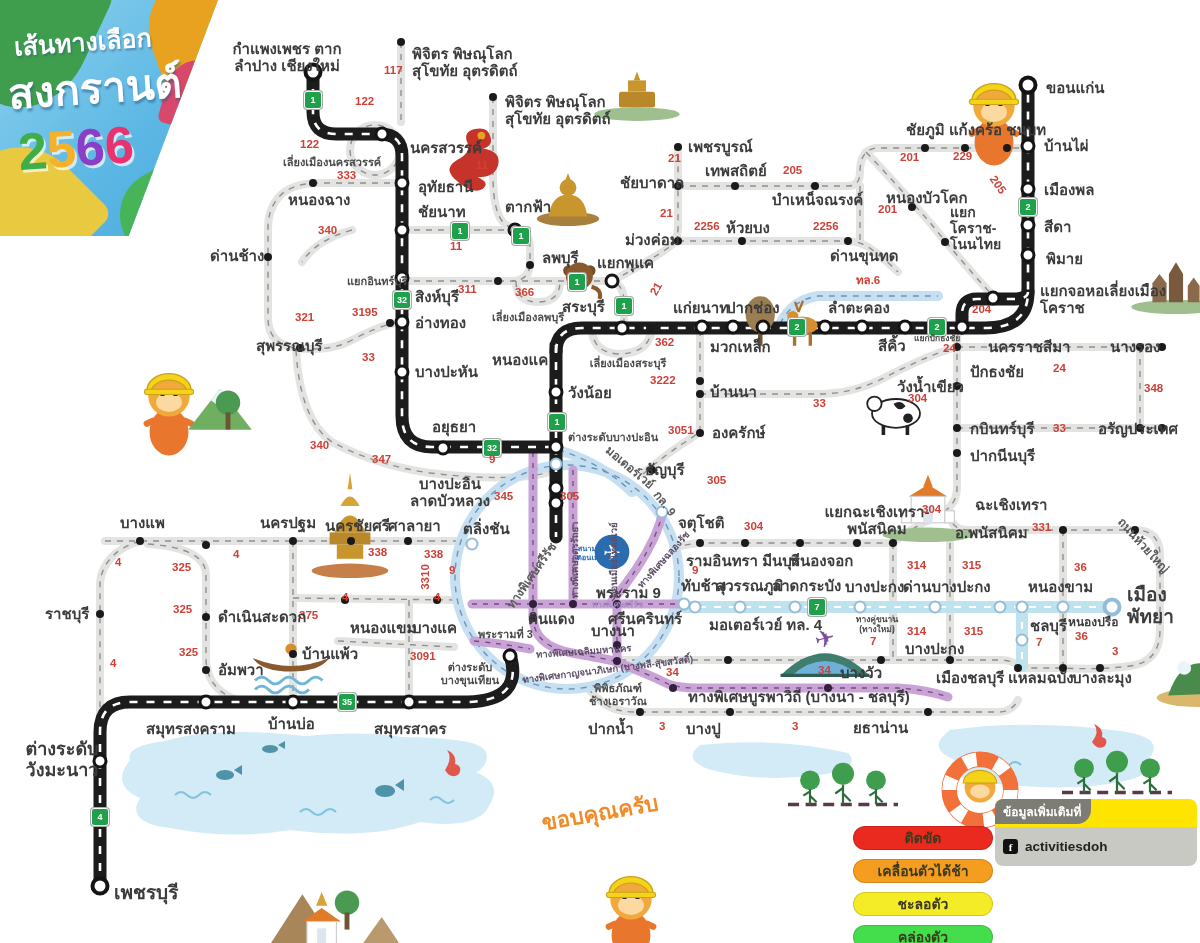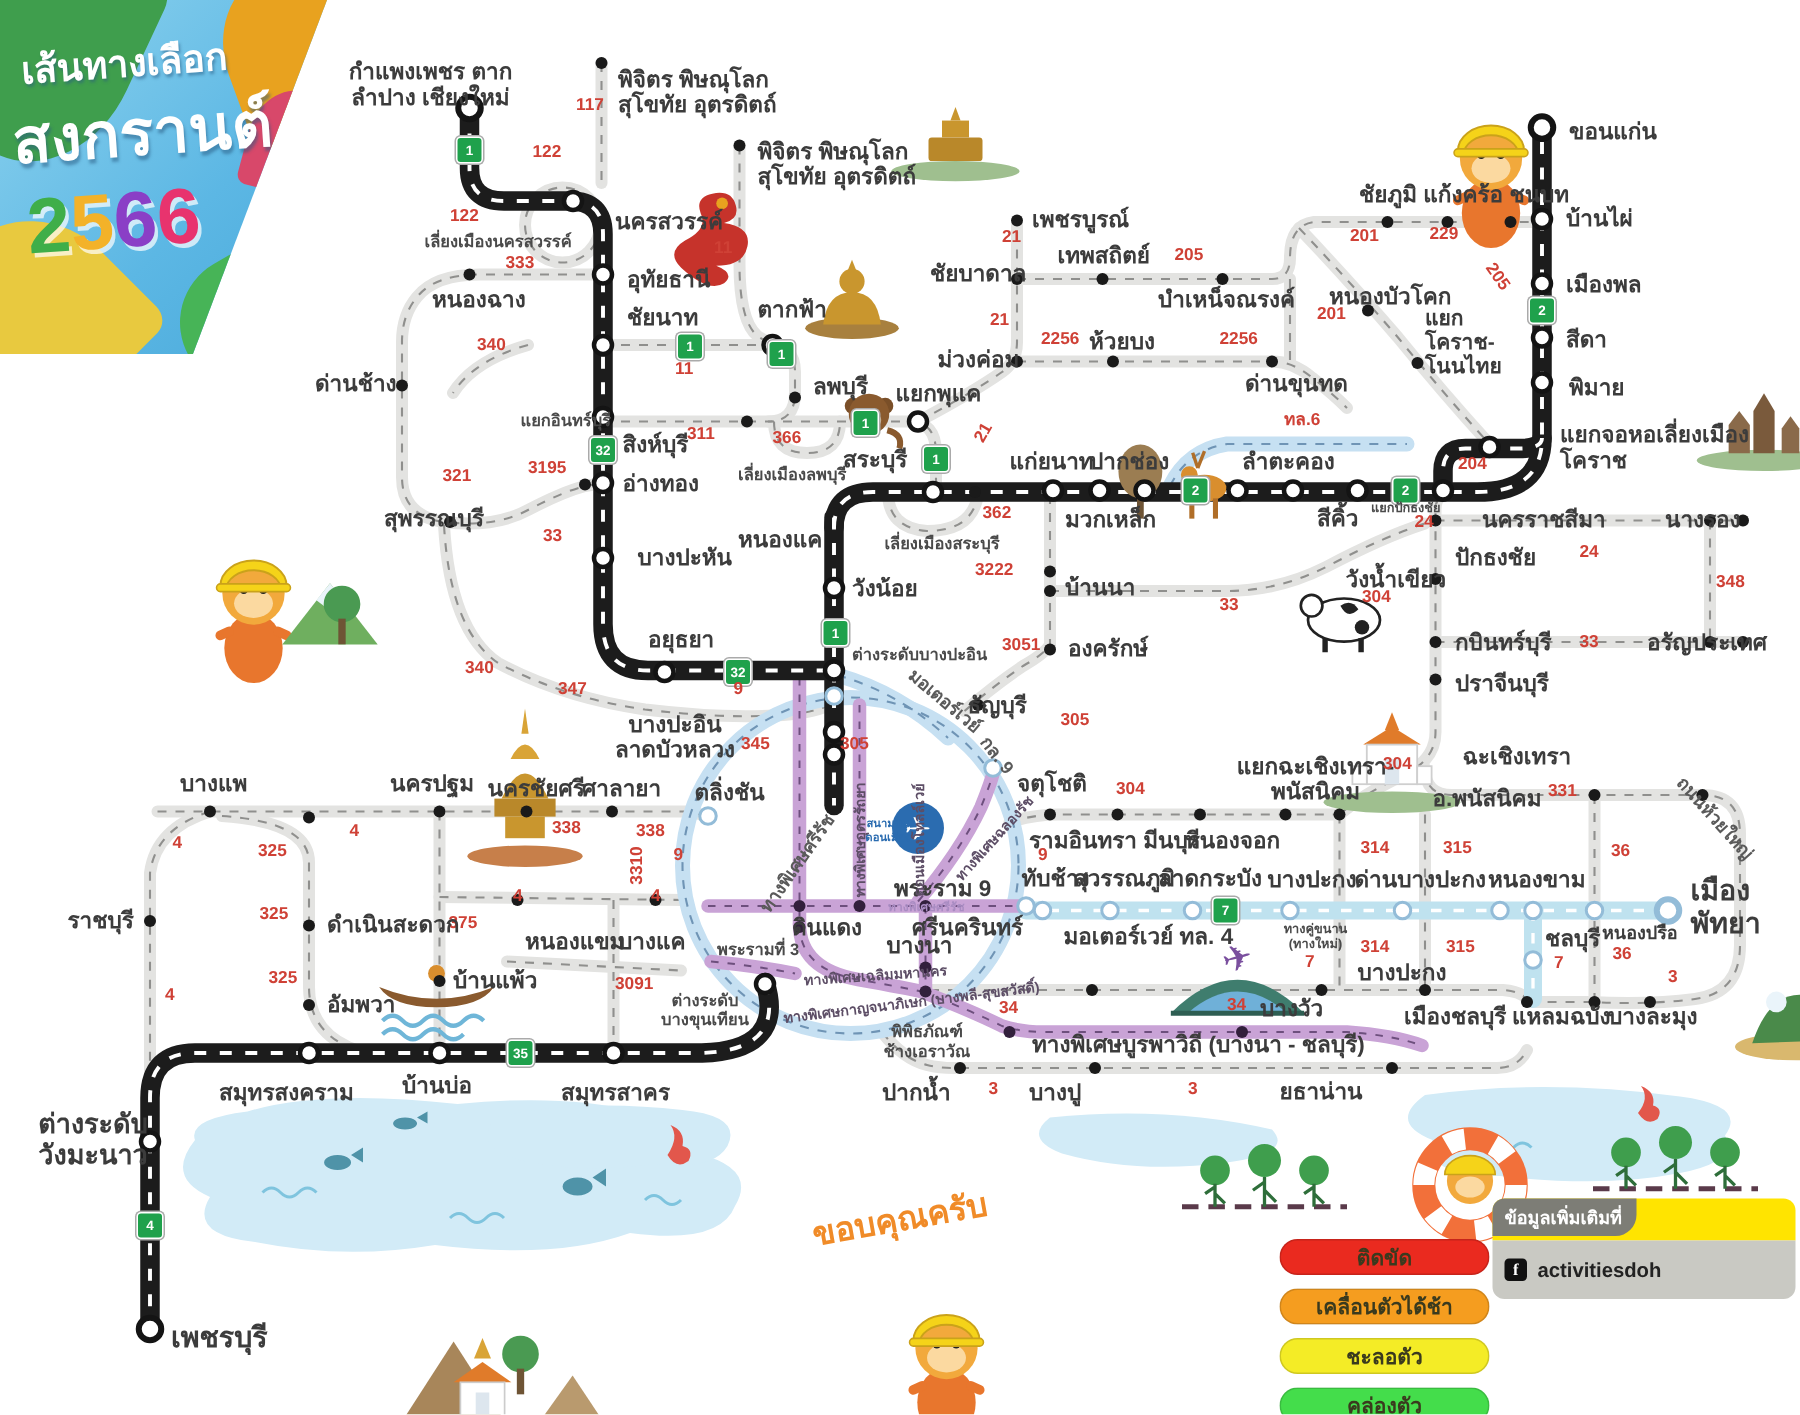--- a/index.html
+++ b/index.html
@@ -438,21 +438,21 @@
       <span class="lbl sm" style="left: 347px; top: 281px;">แยกอินทร์บุรี</span>
       <span class="lbl" style="left: 415px; top: 297px;">สิงห์บุรี</span>
       <span class="lbl red" style="left: 458px; top: 290px;">311</span>
       <span class="lbl red" style="left: 515px; top: 293px;">366</span>
       <span class="lbl sm" style="left: 492px; top: 317px;">เลี่ยงเมืองลพบุรี</span>
       <span class="lbl" style="left: 415px; top: 323px;">อ่างทอง</span>
       <span class="lbl red" style="left: 295px; top: 318px;">321</span>
       <span class="lbl red" style="left: 352px; top: 313px;">3195</span>
       <span class="lbl" style="left: 256px; top: 346px;">สุพรรณบุรี</span>
       <span class="lbl red" style="left: 362px; top: 358px;">33</span>
-      <span class="lbl" style="left: 425px; top: 372px;">บางปะหัน</span>
+      <span class="lbl" style="left: 415px; top: 372px;">บางปะหัน</span>
       <span class="lbl" style="left: 492px; top: 360px;">หนองแค</span>
       <span class="lbl" style="left: 568px; top: 393px;">วังน้อย</span>
       <span class="lbl" style="left: 432px; top: 427px;">อยุธยา</span>
       <span class="lbl red" style="left: 310px; top: 446px;">340</span>
       <span class="lbl red" style="left: 372px; top: 460px;">347</span>
       <span class="lbl red" style="left: 489px; top: 460px;">9</span>
       <span class="lbl sm" style="left: 568px; top: 437px;">ต่างระดับบางปะอิน</span>
       <span class="lbl a-c" style="left: 450px; top: 492px;">บางปะอิน
 ลาดบัวหลวง</span>
       <span class="lbl red" style="left: 494px; top: 497px;">345</span>
@@ -509,30 +509,30 @@
       <span class="lbl tiny" style="left: 914px; top: 339px;">แยกปักธงชัย</span>
       <span class="lbl red" style="left: 943px; top: 349px;">24</span>
       <span class="lbl" style="left: 970px; top: 372px;">ปักธงชัย</span>
       <span class="lbl red" style="left: 1053px; top: 369px;">24</span>
       <span class="lbl" style="left: 897px; top: 387px;">วังน้ำเขียว</span>
       <span class="lbl red" style="left: 908px; top: 399px;">304</span>
       <span class="lbl red" style="left: 1144px; top: 389px;">348</span>
       <span class="lbl" style="left: 970px; top: 429px;">กบินทร์บุรี</span>
       <span class="lbl red" style="left: 1053px; top: 429px;">33</span>
       <span class="lbl" style="left: 1098px; top: 429px;">อรัญประเทศ</span>
-      <span class="lbl" style="left: 970px; top: 456px;">ปราจีนบุรี</span>
+      <span class="lbl" style="left: 970px; top: 456px;">ปากนีนบุรี</span>
       <span class="lbl" style="left: 975px; top: 505px;">ฉะเชิงเทรา</span>
       <span class="lbl" style="left: 955px; top: 533px;">อ.พนัสนิคม</span>
       <span class="lbl a-c" style="left: 877px; top: 520px;">แยกฉะเชิงเทรา-
 พนัสนิคม</span>
       <span class="lbl red" style="left: 922px; top: 510px;">304</span>
       <span class="lbl red" style="left: 1032px; top: 528px;">331</span>
       <span class="lbl rd" style="left: 1108px; top: 546px; transform: translate(0px, -50%) rotate(48deg);">ถนนห้วยใหญ่</span>
       <span class="lbl red" style="left: 1074px; top: 568px;">36</span>
-      <span class="lbl" style="left: 992px; top: 587px;">หนองขาม</span>
+      <span class="lbl" style="left: 1028px; top: 587px;">หนองขาม</span>
       <span class="lbl" style="left: 1127px; top: 606px; font-size: 19px;">เมืองพัทยา</span>
       <span class="lbl" style="left: 1030px; top: 626px;">ชลบุรี</span>
       <span class="lbl red" style="left: 1036px; top: 643px;">7</span>
       <span class="lbl" style="left: 1068px; top: 623px; font-size: 12px;">หนองปรือ</span>
       <span class="lbl red" style="left: 1075px; top: 637px;">36</span>
       <span class="lbl red" style="left: 1112px; top: 652px;">3</span>
       <span class="lbl" style="left: 936px; top: 678px;">เมืองชลบุรี</span>
       <span class="lbl" style="left: 1008px; top: 678px;">แหลมฉบัง</span>
       <span class="lbl" style="left: 1072px; top: 678px;">บางละมุง</span>
       <span class="lbl" style="left: 903px; top: 587px;">ด่านบางปะกง</span>

